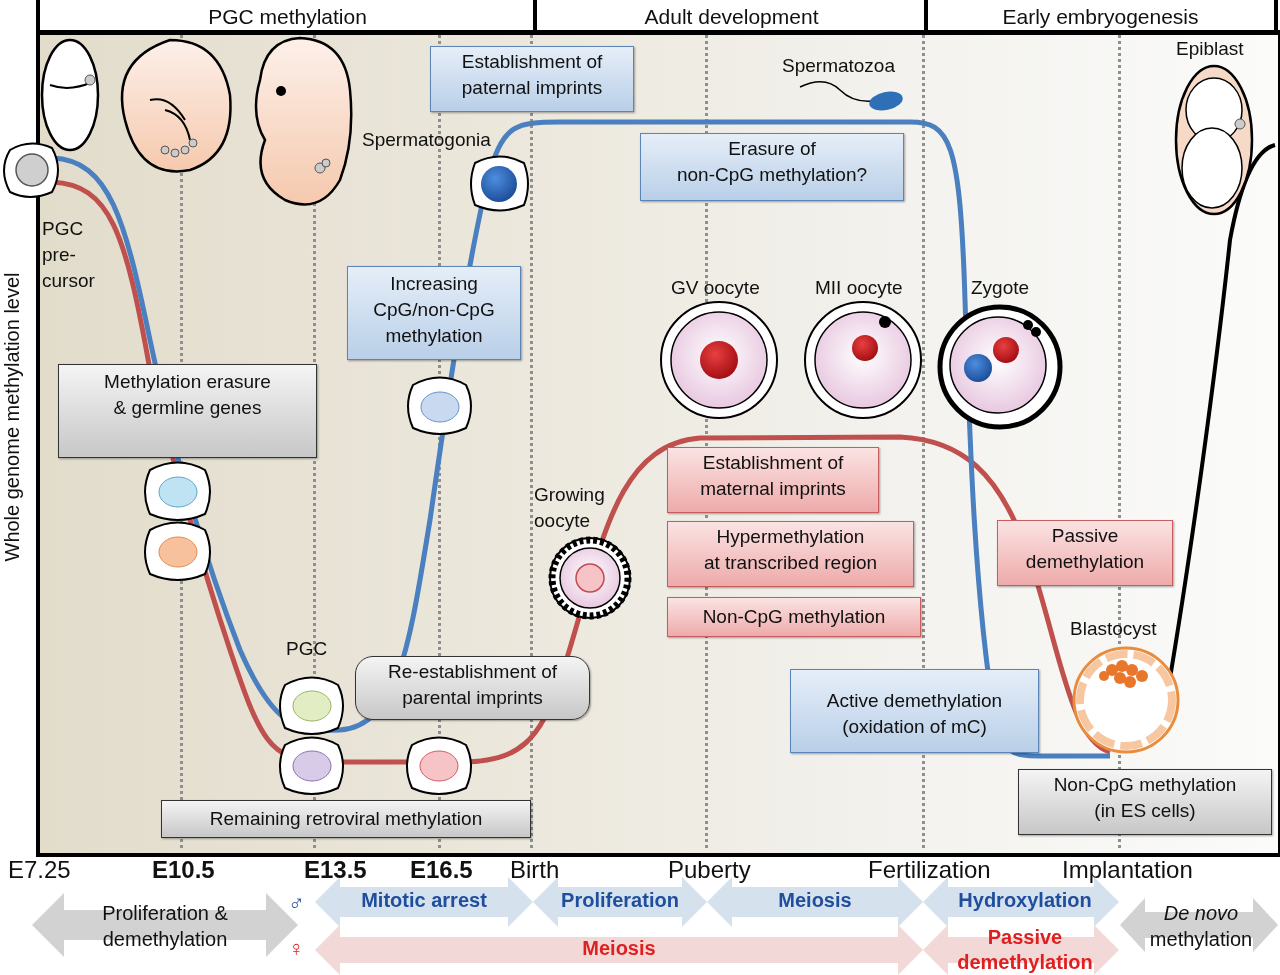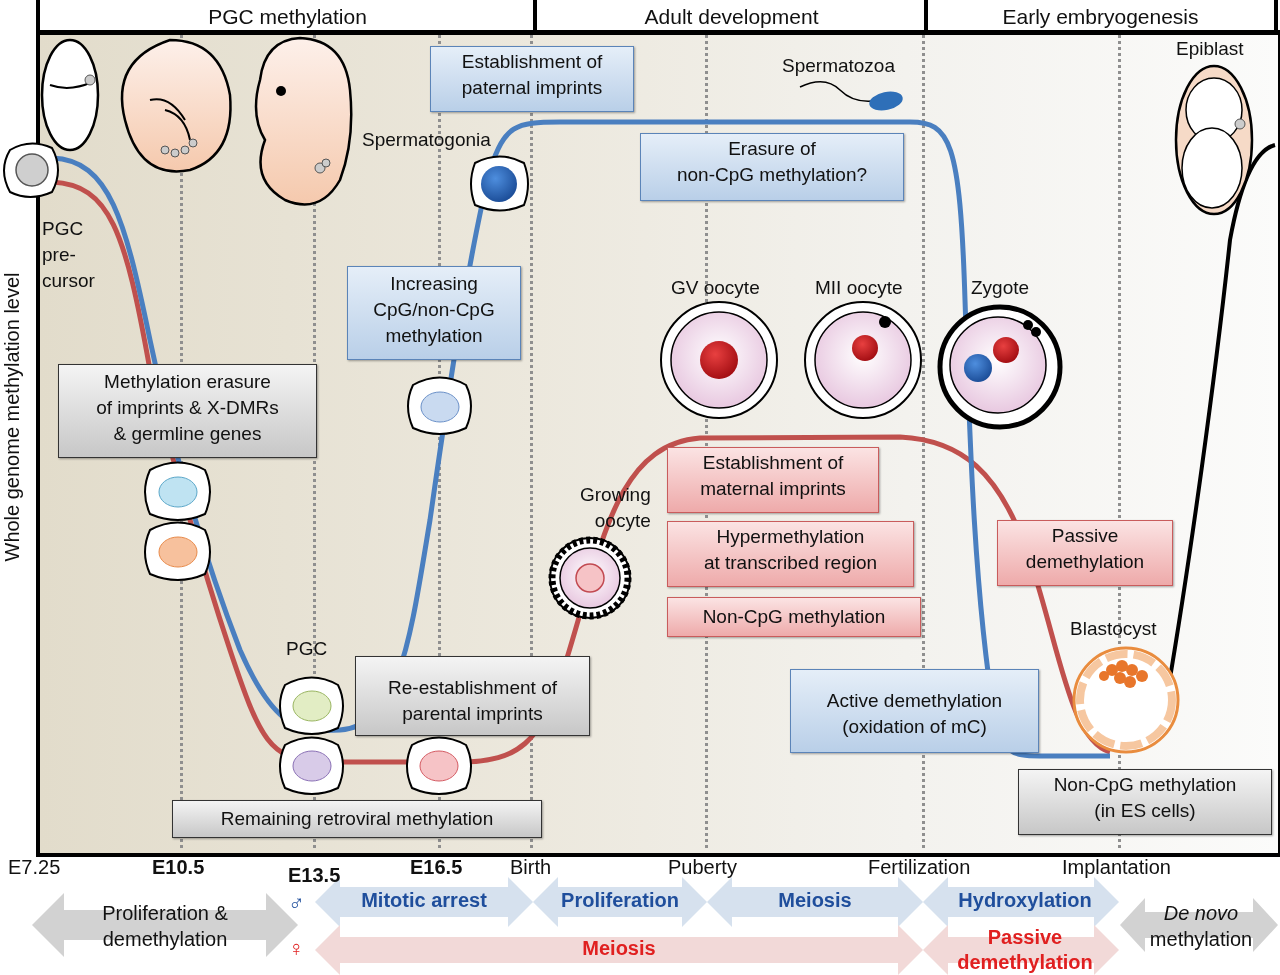--- a/index.html
+++ b/index.html
@@ -10,21 +10,21 @@
   .hdr-div{position:absolute;top:0;width:4px;height:32px;background:#000;}
   #leftaxis{position:absolute;left:36px;top:0;width:4px;height:32px;background:#000;}
   #rightaxis{position:absolute;right:2px;top:0;width:4px;height:32px;background:#000;}
   .vline{position:absolute;top:35px;height:813px;border-left:3px dotted #8f8f8f;width:0;}
   svg.curves{position:absolute;left:0;top:0;}
   .box{position:absolute;font-weight:normal;font-size:19px;text-align:center;line-height:26px;border:1.5px solid #5a5a5a;box-shadow:1px 1px 2px rgba(0,0,0,0.35);}
   .box.blue{background:linear-gradient(180deg,#e5eef8 0%,#b9cfe8 100%);border-color:#5b84b8;}
   .box.gray{background:linear-gradient(180deg,#f4f4f4 0%,#c7c7c7 100%);border-color:#333;}
   .box.pink{background:linear-gradient(180deg,#fbe3e3 0%,#eeaaaa 100%);border-color:#c95c5c;}
   .lbl{position:absolute;font-size:19px;white-space:nowrap;line-height:24px;}
-  .tick{position:absolute;top:856px;font-size:20px;white-space:nowrap;}
+  .tick{position:absolute;top:856px;font-size:24px;white-space:nowrap;}
   .tick.b{font-weight:bold;}
   .arrow-text{position:absolute;font-weight:bold;font-size:20px;text-align:center;white-space:nowrap;}
   .male{color:#1f4e9c;}
   .female{color:#e02020;}
   #ylabel{position:absolute;left:-108px;top:430px;width:240px;transform:rotate(-90deg);font-size:20px;text-align:center;white-space:nowrap;}
 </style>
 </head>
 <body>
 
 <div id="leftaxis"></div>
@@ -199,21 +199,21 @@
     <polygon points="1120,925 1145,898 1145,912 1253,912 1253,898 1278,925 1253,952 1253,938 1145,938 1145,952" fill="#d2d2d2"></polygon>
   </g>
 </svg>
 
 <div class="lbl" style="left:42px;top:216px;line-height:26px;white-space:pre;">PGC
 pre-
 cursor</div>
 <div class="lbl" style="left:286px;top:637px;">PGC</div>
 <div class="lbl" style="left:362px;top:128px;">Spermatogonia</div>
 <div class="lbl" style="left:782px;top:54px;">Spermatozoa</div>
-<div class="lbl" style="left:534px;top:482px;line-height:26px;text-align:right;white-space:pre;margin-left:46px;">Growing
+<div class="lbl" style="left:534px;top:482px;line-height:26px;text-align:left;white-space:pre;">Growing
 oocyte</div>
 <div class="lbl" style="left:671px;top:276px;">GV oocyte</div>
 <div class="lbl" style="left:815px;top:276px;">MII oocyte</div>
 <div class="lbl" style="left:971px;top:276px;">Zygote</div>
 <div class="lbl" style="left:1070px;top:617px;">Blastocyst</div>
 <div class="lbl" style="left:1176px;top:37px;">Epiblast</div>
 
 <div class="box blue" style="left:430px;top:46px;width:202px;height:62px;padding-top:2px;">
   <div>Establishment of</div>
   <div>paternal imprints</div>
@@ -222,28 +222,27 @@
   <div>Erasure of</div>
   <div>non-CpG methylation?</div>
 </div>
 <div class="box blue" style="left:347px;top:266px;width:172px;height:88px;padding-top:4px;">
   <div>Increasing</div>
   <div>CpG/non-CpG</div>
   <div>methylation</div>
 </div>
 <div class="box gray" style="left:58px;top:364px;width:257px;height:88px;padding-top:4px;">
   <div>Methylation erasure</div>
-  <div>of imprints &amp; X-DMRs</div>
   <div>&amp; germline genes</div>
 </div>
-<div class="box gray" style="left:355px;top:656px;width:233px;height:60px;padding-top:18px;">
+<div class="box gray" style="left:355px;top:656px;width:233px;height:60px;padding-top:2px;border-radius:18px;">
   <div>Re-establishment of</div>
   <div>parental imprints</div>
 </div>
-<div class="box gray" style="left:172px;top:800px;width:368px;height:36px;line-height:36px;">
+<div class="box gray" style="left:161px;top:800px;width:368px;height:36px;line-height:36px;">
   <div>Remaining retroviral methylation</div>
 </div>
 <div class="box pink" style="left:667px;top:447px;width:210px;height:62px;padding-top:2px;">
   <div>Establishment of</div>
   <div>maternal imprints</div>
 </div>
 <div class="box pink" style="left:667px;top:521px;width:245px;height:62px;padding-top:2px;">
   <div>Hypermethylation</div>
   <div>at transcribed region</div>
 </div>
@@ -258,21 +257,21 @@
   <div>Active demethylation</div>
   <div>(oxidation of mC)</div>
 </div>
 <div class="box gray" style="left:1018px;top:769px;width:252px;height:62px;padding-top:2px;">
   <div>Non-CpG methylation</div>
   <div>(in ES cells)</div>
 </div>
 
 <div class="tick" style="left:8px;">E7.25</div>
 <div class="tick b" style="left:152px;">E10.5</div>
-<div class="tick b" style="left:288px;margin-top:8px;">E13.5</div>
+<div class="tick b" style="left:304px;">E13.5</div>
 <div class="tick b" style="left:410px;">E16.5</div>
 <div class="tick" style="left:510px;">Birth</div>
 <div class="tick" style="left:668px;">Puberty</div>
 <div class="tick" style="left:868px;">Fertilization</div>
 <div class="tick" style="left:1062px;">Implantation</div>
 
 <div class="arrow-text" style="left:70px;top:900px;width:190px;font-weight:normal;line-height:26px;">
   <div>Proliferation &amp;</div>
   <div>demethylation</div>
 </div>

